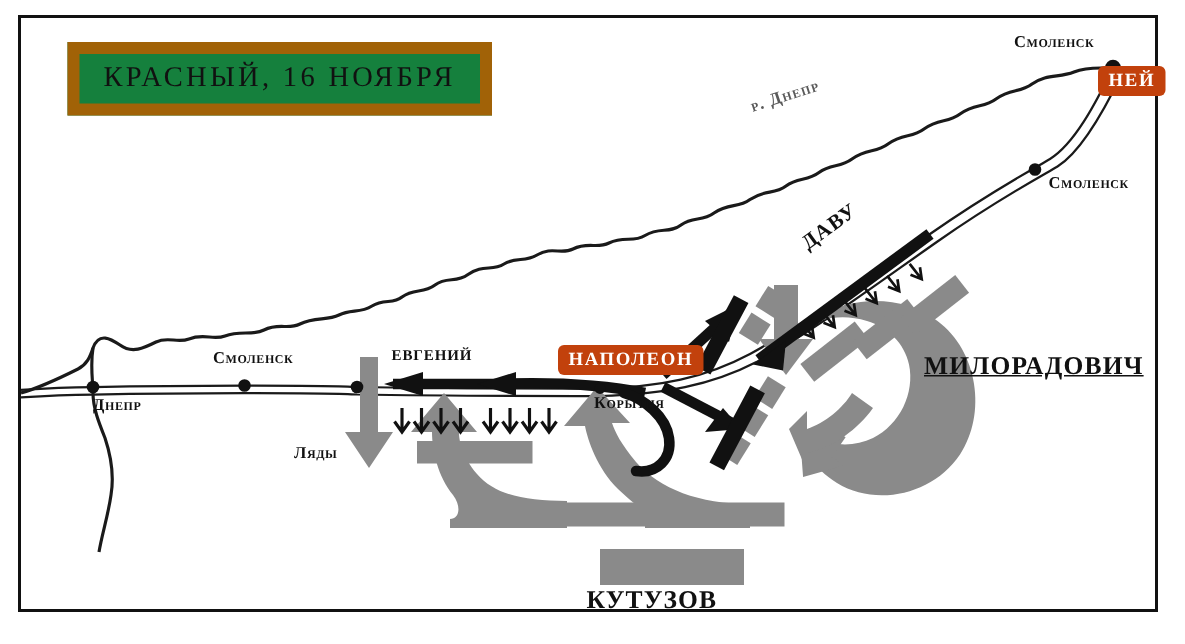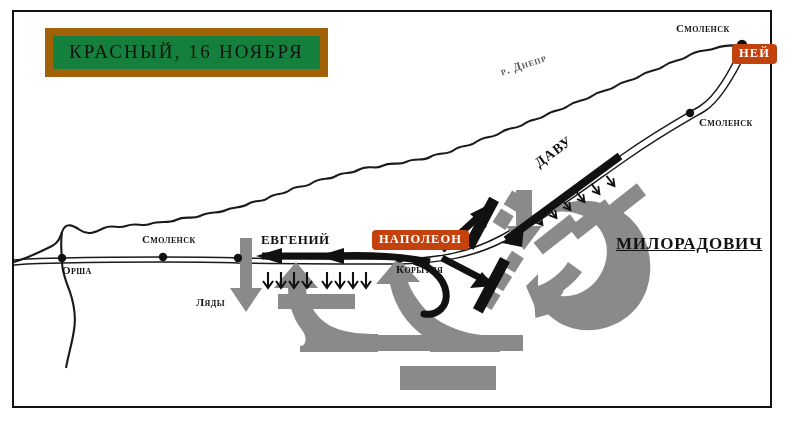--- a/index.html
+++ b/index.html
@@ -9,21 +9,21 @@
   #map-frame{position:absolute;left:12px;top:10px;width:760px;height:398px;
              border:2px solid #111;box-sizing:border-box;background:#fff;}
   #map-svg{position:absolute;left:0;top:0;width:790px;height:429px;}
   .ttl-box{position:absolute;left:45px;top:28px;border:8px solid #a16207;
            background:#15803d;padding:5px 16px 6px 16px;}
   .ttl-txt{font-size:19px;letter-spacing:2.2px;color:#111;white-space:nowrap;
            font-family:"Liberation Serif","DejaVu Serif",serif;}
   .lbl{position:absolute;white-space:nowrap;color:#111;}
   .city{font-size:11px;letter-spacing:.4px;font-weight:bold;}
   .city.sc{font-variant:small-caps;}
-  .cmdr{font-size:13px;font-weight:bold;letter-spacing:.6px;}
+  .cmdr{font-size:10px;font-weight:bold;letter-spacing:.6px;}
   .cmdr-big{font-size:17px;font-weight:bold;letter-spacing:.8px;}
   .tagbox{position:absolute;background:#c2410c;color:#fff;font-weight:bold;
           font-size:12.5px;letter-spacing:1.1px;padding:2px 7px 3px 7px;
           border-radius:4px;white-space:nowrap;}
   .river-lbl{position:absolute;color:#5a5a5a;font-size:11.5px;font-weight:bold;
              letter-spacing:.8px;font-variant:small-caps;white-space:nowrap;}
   .davu-lbl{position:absolute;color:#111;font-size:14px;font-weight:bold;
             letter-spacing:1px;white-space:nowrap;}
   .gray-rect{position:absolute;background:#8a8a8a;}
 </style>
@@ -200,35 +200,36 @@
 
     </g>
   </svg>
 
   <div class="ttl-box">
     <div class="ttl-txt">КРАСНЫЙ, 16 НОЯБРЯ</div>
   </div>
 
   <div class="river-lbl" style="left:499px;top:66px;transform:rotate(-18deg);transform-origin:left top;">р. Днепр</div>
 
-  <div class="lbl city sc" style="left:62px;top:264px;">Орша</div>
+  <div class="lbl city sc" style="left:62px;top:264px;">Днепр</div>
   <div class="lbl city sc" style="left:142px;top:233px;">Смоленск</div>
   <div class="lbl city sc" style="left:196px;top:264px;margin-top:32px;">Ляды</div>
   <div class="lbl city sc" style="left:396px;top:263px;">Корытня</div>
   <div class="lbl city sc" style="left:699px;top:116px;">Смоленск</div>
   <div class="lbl city sc" style="left:676px;top:22px;">Смоленск</div>
 
   <div class="tagbox" style="left:732px;top:44px;">НЕЙ</div>
   <div class="tagbox" style="left:372px;top:230px;">НАПОЛЕОН</div>
 
   <div class="lbl davu-lbl" style="left:532px;top:158px;transform:rotate(-36deg);transform-origin:left top;">ДАВУ</div>
 
   <div class="lbl cmdr" style="left:261px;top:232px;">ЕВГЕНИЙ</div>
 
   <div class="lbl cmdr-big" style="left:616px;top:234px;text-decoration:underline;">МИЛОРАДОВИЧ</div>
 
+  <div class="lbl cmdr-big" style="left:391px;top:390px;">КУТУЗОВ</div>
 
   <div class="gray-rect" style="left:278px;top:294px;width:77px;height:15px;"></div>
   <div class="gray-rect" style="left:374px;top:335px;width:70px;height:16px;"></div>
   <div class="gray-rect" style="left:453px;top:335px;width:70px;height:16px;"></div>
   <div class="gray-rect" style="left:400px;top:366px;width:96px;height:24px;"></div>
 
 </div>
 
 </body></html>

